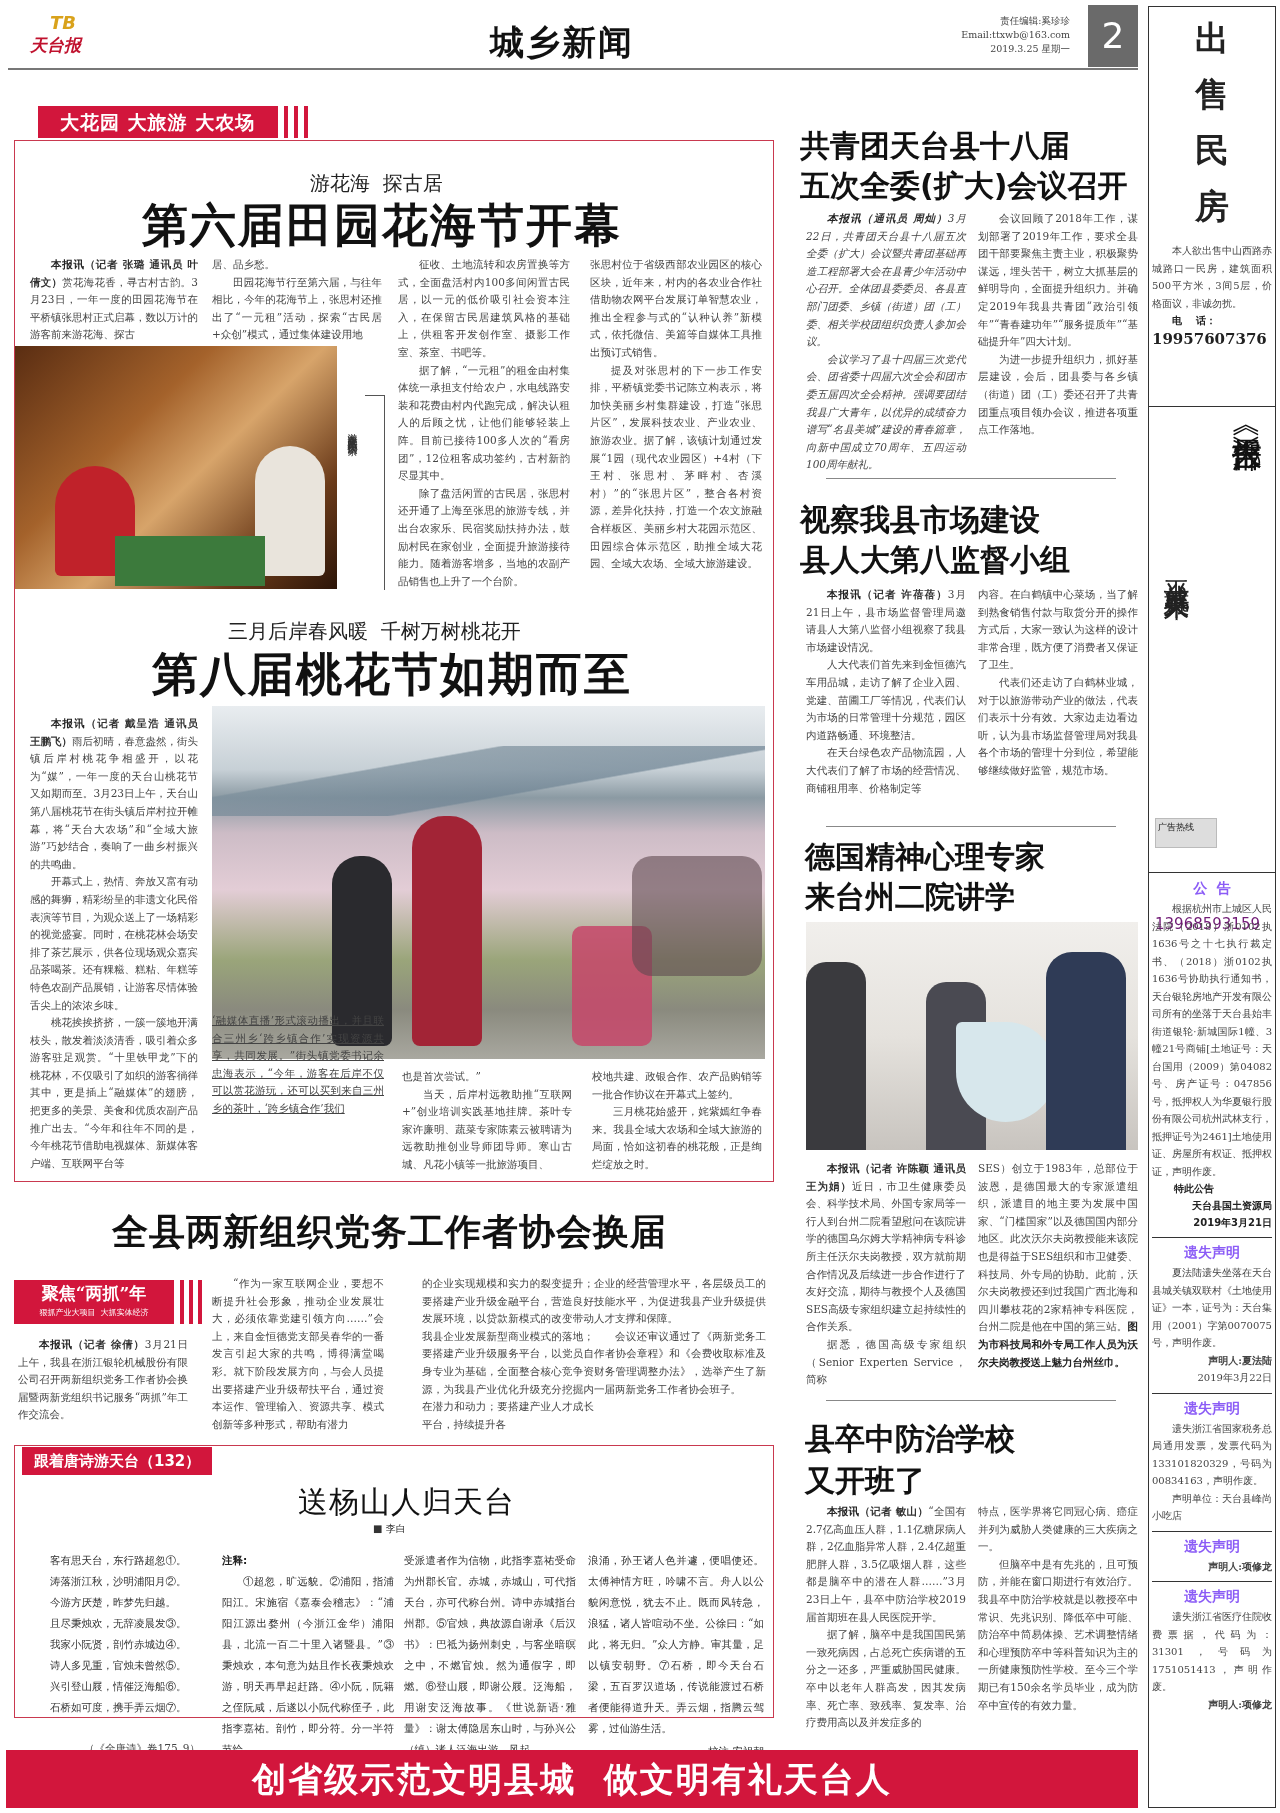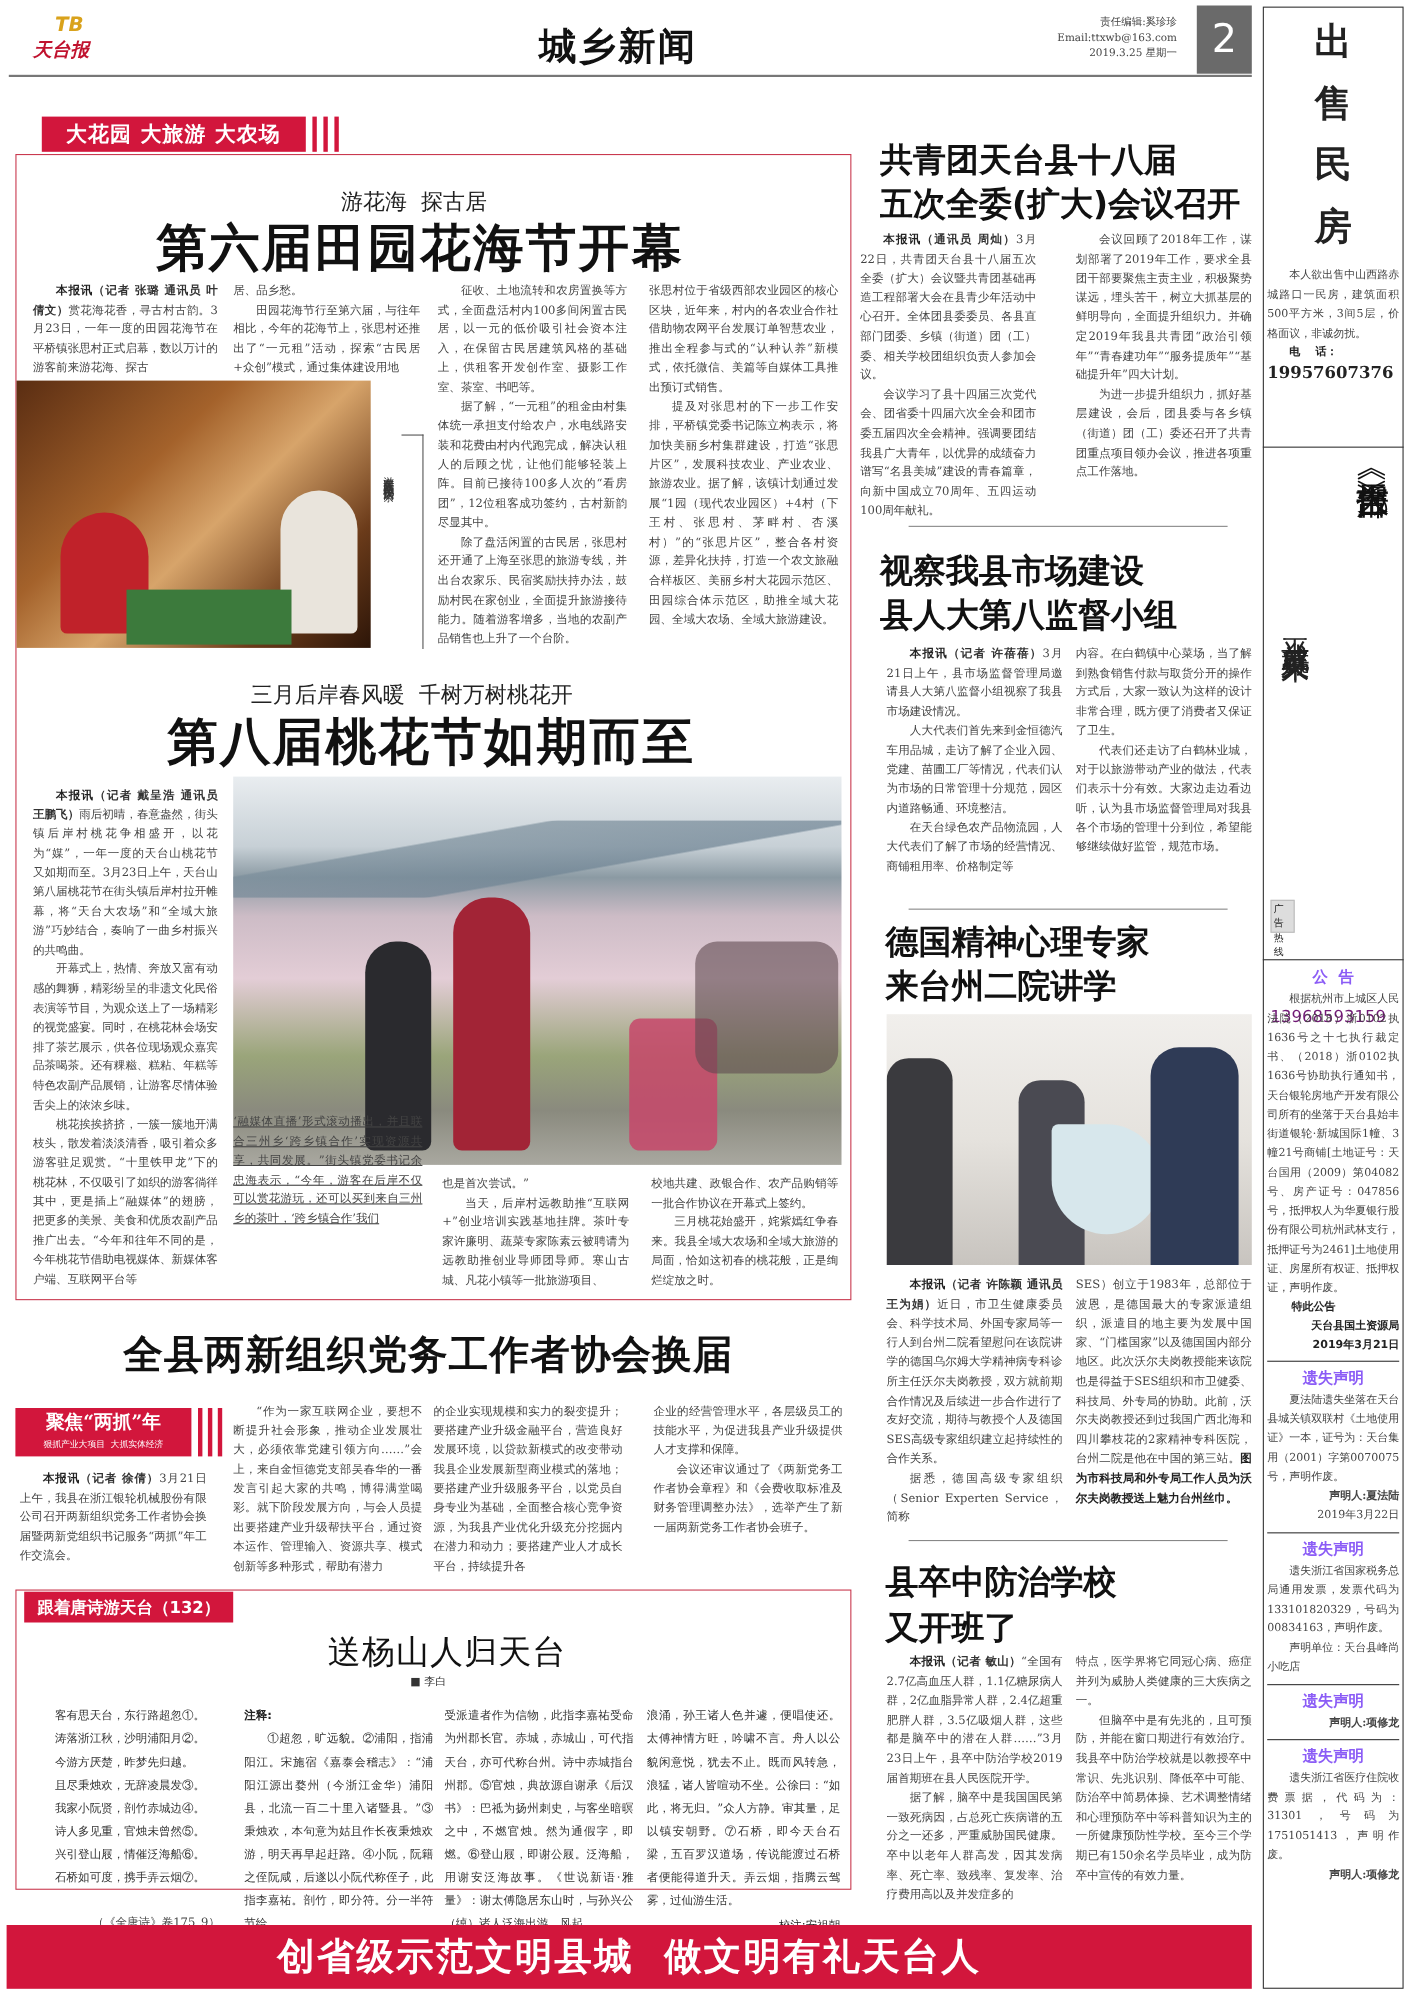--- a/index.html
+++ b/index.html
@@ -116,21 +116,21 @@
   <div style="width:4px;background:#d2163c;"></div>
     <div style="width:4px;background:#d2163c;"></div>
     <div style="width:4px;background:#d2163c;"></div>
 </div>
 <div class="col body-text" style="left:18px;top:1336px;width:170px;">
   <p class="lead"><b>本报讯</b><span style="font-weight:bold;color:#333;">（记者 徐倩）</span><span>3月21日上午，我县在浙江银轮机械股份有限公司召开两新组织党务工作者协会换届暨两新党组织书记服务“两抓”年工作交流会。</span></p>
 </div>
 <div class="col body-text" style="left:212px;top:1275px;width:172px;">
   <p>“作为一家互联网企业，要想不断提升社会形象，推动企业发展壮大，必须依靠党建引领方向……”会上，来自金恒德党支部吴春华的一番发言引起大家的共鸣，博得满堂喝彩。就下阶段发展方向，与会人员提出要搭建产业升级帮扶平台，通过资本运作、管理输入、资源共享、模式创新等多种形式，帮助有潜力</p>
 </div>
-<div class="col body-text" style="left:394px;top:1275px;width:172px;">
+<div class="col body-text" style="left:422px;top:1275px;width:172px;">
   <div>的企业实现规模和实力的裂变提升；要搭建产业升级金融平台，营造良好发展环境，以贷款新模式的改变带动我县企业发展新型商业模式的落地；要搭建产业升级服务平台，以党员自身专业为基础，全面整合核心竞争资源，为我县产业优化升级充分挖掘内在潜力和动力；要搭建产业人才成长平台，持续提升各</div>
 </div>
 <div class="col body-text" style="left:594px;top:1275px;width:172px;">
   <div>企业的经营管理水平，各层级员工的技能水平，为促进我县产业升级提供人才支撑和保障。</div>
   <p>会议还审议通过了《两新党务工作者协会章程》和《会费收取标准及财务管理调整办法》，选举产生了新一届两新党务工作者协会班子。</p>
 </div>
 
 <div class="abs redbox" style="left:14px;top:1445px;width:760px;height:273px;"></div>
 <div class="abs head" style="left:22px;top:1447px;height:28px;padding:0 12px;background:#d2163c;color:#fff;font-size:15px;line-height:28px;letter-spacing:0;">跟着唐诗游天台（132）</div>
 <div class="abs head" style="left:298px;top:1482px;font-size:30px;font-weight:normal;">送杨山人归天台</div>
@@ -155,21 +155,21 @@
 </div>
 <div class="col poem serif" style="left:588px;top:1550px;width:176px;text-align:justify;">
   <div>浪涌，孙王诸人色并遽，便唱使还。太傅神情方旺，吟啸不言。舟人以公貌闲意悦，犹去不止。既而风转急，浪猛，诸人皆喧动不坐。公徐曰：“如此，将无归。”众人方静。审其量，足以镇安朝野。⑦石桥，即今天台石梁，五百罗汉道场，传说能渡过石桥者便能得道升天。弄云烟，指腾云驾雾，过仙游生活。</div>
   <div class="sans right" style="color:#222;margin-top:2px;">校注:安祖朝</div>
 </div>
 
 <div class="abs head" style="left:800px;top:126px;font-size:30px;line-height:40px;letter-spacing:0;">
   <div>共青团天台县十八届</div>
     <div>五次全委(扩大)会议召开</div>
 </div>
-<div class="col body-text" style="left:782px;top:210px;width:160px;">
+<div class="col body-text" style="left:806px;top:210px;width:160px;font-style:italic;">
   <p class="lead"><b>本报讯</b><span style="font-weight:bold;color:#333;">（通讯员 周灿）</span><span>3月22日，共青团天台县十八届五次全委（扩大）会议暨共青团基础再造工程部署大会在县青少年活动中心召开。全体团县委委员、各县直部门团委、乡镇（街道）团（工）委、相关学校团组织负责人参加会议。</span></p>
   <p>会议学习了县十四届三次党代会、团省委十四届六次全会和团市委五届四次全会精神。强调要团结我县广大青年，以优异的成绩奋力谱写“名县美城”建设的青春篇章，向新中国成立70周年、五四运动100周年献礼。</p>
 </div>
 <div class="col body-text" style="left:978px;top:210px;width:160px;">
   <p>会议回顾了2018年工作，谋划部署了2019年工作，要求全县团干部要聚焦主责主业，积极聚势谋远，埋头苦干，树立大抓基层的鲜明导向，全面提升组织力。并确定2019年我县共青团“政治引领年”“青春建功年”“服务提质年”“基础提升年”四大计划。</p>
   <p>为进一步提升组织力，抓好基层建设，会后，团县委与各乡镇（街道）团（工）委还召开了共青团重点项目领办会议，推进各项重点工作落地。</p>
 </div>
 <div class="abs thin-rule" style="left:826px;top:478px;width:290px;"></div>
 
 <div class="abs head" style="left:800px;top:500px;font-size:30px;line-height:40px;letter-spacing:0;">
@@ -232,21 +232,21 @@
       <p>本人欲出售中山西路赤城路口一民房，建筑面积500平方米，3间5层，价格面议，非诚勿扰。</p>
     </div>
   <div class="serif" style="font-size:10px;font-weight:bold;padding-left:20px;line-height:18px;white-space:pre;">电    话：</div>
   <div class="serif" style="font-size:15px;font-weight:bold;line-height:18px;">19957607376</div>
 </div>
 <div class="abs" style="left:1148px;top:406px;width:128px;height:1px;background:#333;"></div>
 
 <div class="abs" style="left:1152px;top:410px;width:120px;height:460px;">
   <div class="abs sans" style="right:8px;top:6px;writing-mode:vertical-rl;font-size:30px;line-height:34px;letter-spacing:0;color:#111;">《天台报》广告部</div>
   <div class="abs serif" style="left:10px;top:150px;writing-mode:vertical-rl;font-size:26px;line-height:30px;letter-spacing:2px;color:#222;">平台成就美好未来</div>
-  <div class="abs sans" style="left:3px;top:408px;width:22px;height:30px;background:#ddd;border:1px solid #bbb;font-size:9px;line-height:13px;padding:2px;">广告热线</div>
+  <div class="abs sans" style="left:3px;top:408px;width:62px;height:30px;background:#ddd;border:1px solid #bbb;font-size:9px;line-height:13px;padding:2px;">广告热线</div>
   <div class="abs sans" style="left:3px;top:460px;font-size:15px;color:#701a75;margin-top:45px;">13968593159</div>
 </div>
 <div class="abs" style="left:1148px;top:872px;width:128px;height:1px;background:#333;"></div>
 
 <div class="abs" style="left:1152px;top:876px;width:120px;">
   <div>
     <div class="notice-title" style="white-space:pre;">公  告</div>
     <div class="notice">
         <p>根据杭州市上城区人民法院（2018）浙0102执1636号之十七执行裁定书、（2018）浙0102执1636号协助执行通知书，天台银轮房地产开发有限公司所有的坐落于天台县始丰街道银轮·新城国际1幢、3幢21号商铺[土地证号：天台国用（2009）第04082号、房产证号：047856号，抵押权人为华夏银行股份有限公司杭州武林支行，抵押证号为2461]土地使用证、房屋所有权证、抵押权证，声明作废。</p>
       </div>

